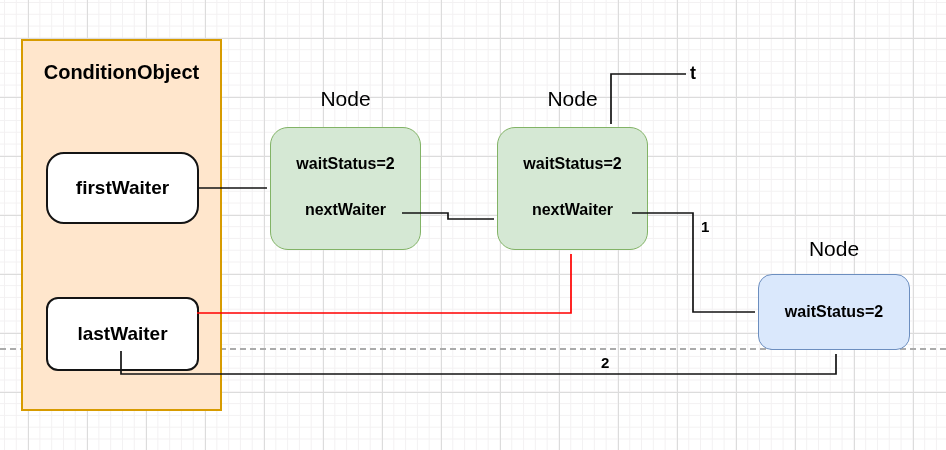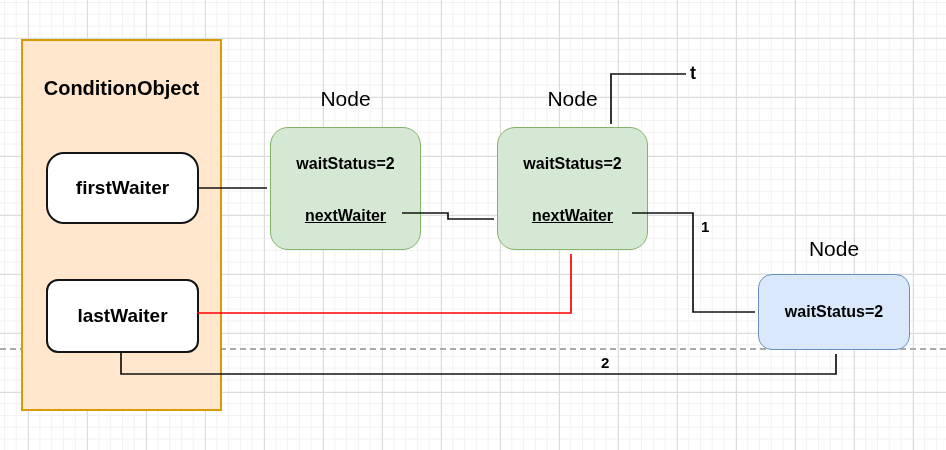--- a/index.html
+++ b/index.html
@@ -32,52 +32,52 @@
   .box { position: absolute; z-index: 2; }
 
   .condition-object {
     left: 21px; top: 39px;
     width: 201px; height: 372px;
     background: #ffe6cc;
     border: 2px solid #d79b00;
   }
   .condition-title {
     display: block;
-    margin-top: 36px;
+    margin-top: 20px;
     text-align: center;
     font-size: 20px;
     font-weight: bold;
   }
 
   .pointer-box {
     position: absolute;
     left: 23px;
     width: 153px; height: 72px;
     background: #ffffff;
     border: 2px solid #141414;
     border-radius: 12px;
     display: flex; align-items: center; justify-content: center;
     font-size: 19px; font-weight: bold;
   }
   .pointer-box.first { top: 111px; border-radius: 18px; }          
-  .pointer-box.last  { top: 238px; height: 74px; } 
+  .pointer-box.last  { top: 256px; height: 74px; } 
 
   .green-node {
     width: 151px; height: 123px;
     background: #d5e8d4;
     border: 1.5px solid #82b366;
     border-radius: 18px;
   }
   .green-node .field {
     position: absolute; left: 0;
     width: 100%; text-align: center;
     font-size: 16px; font-weight: bold; line-height: 24px;
   }
   .green-node .field.ws { top: 24px; }
-  .green-node .field.nw { top: 76px; text-decoration: underline; }
+  .green-node .field.nw { top: 70px; }
   .node1 { left: 270px; top: 127px; }
   .node2 { left: 497px; top: 127px; }
 
   .blue-node {
     left: 758px; top: 274px;
     width: 152px; height: 76px;
     background: #dae8fc;
     border: 1.5px solid #6c8ebf;
     border-radius: 14px;
     display: flex; align-items: center; justify-content: center;

